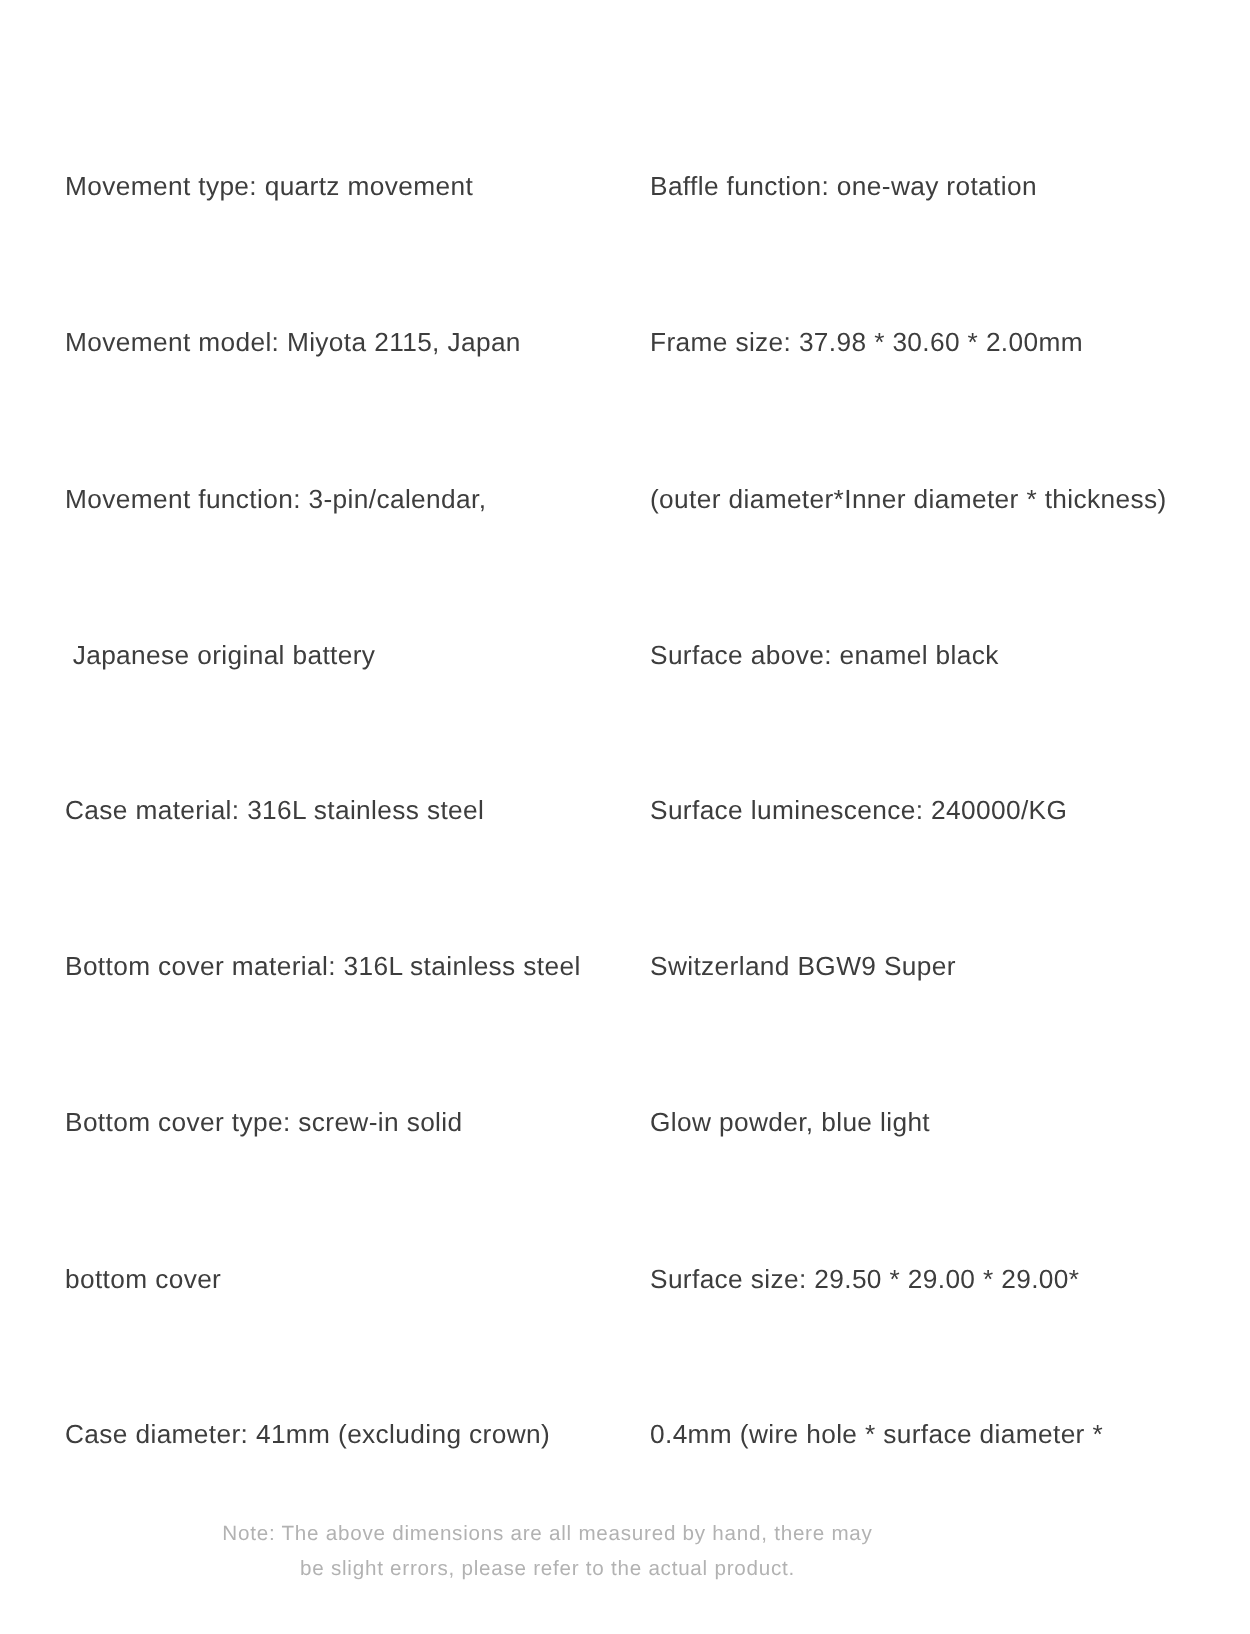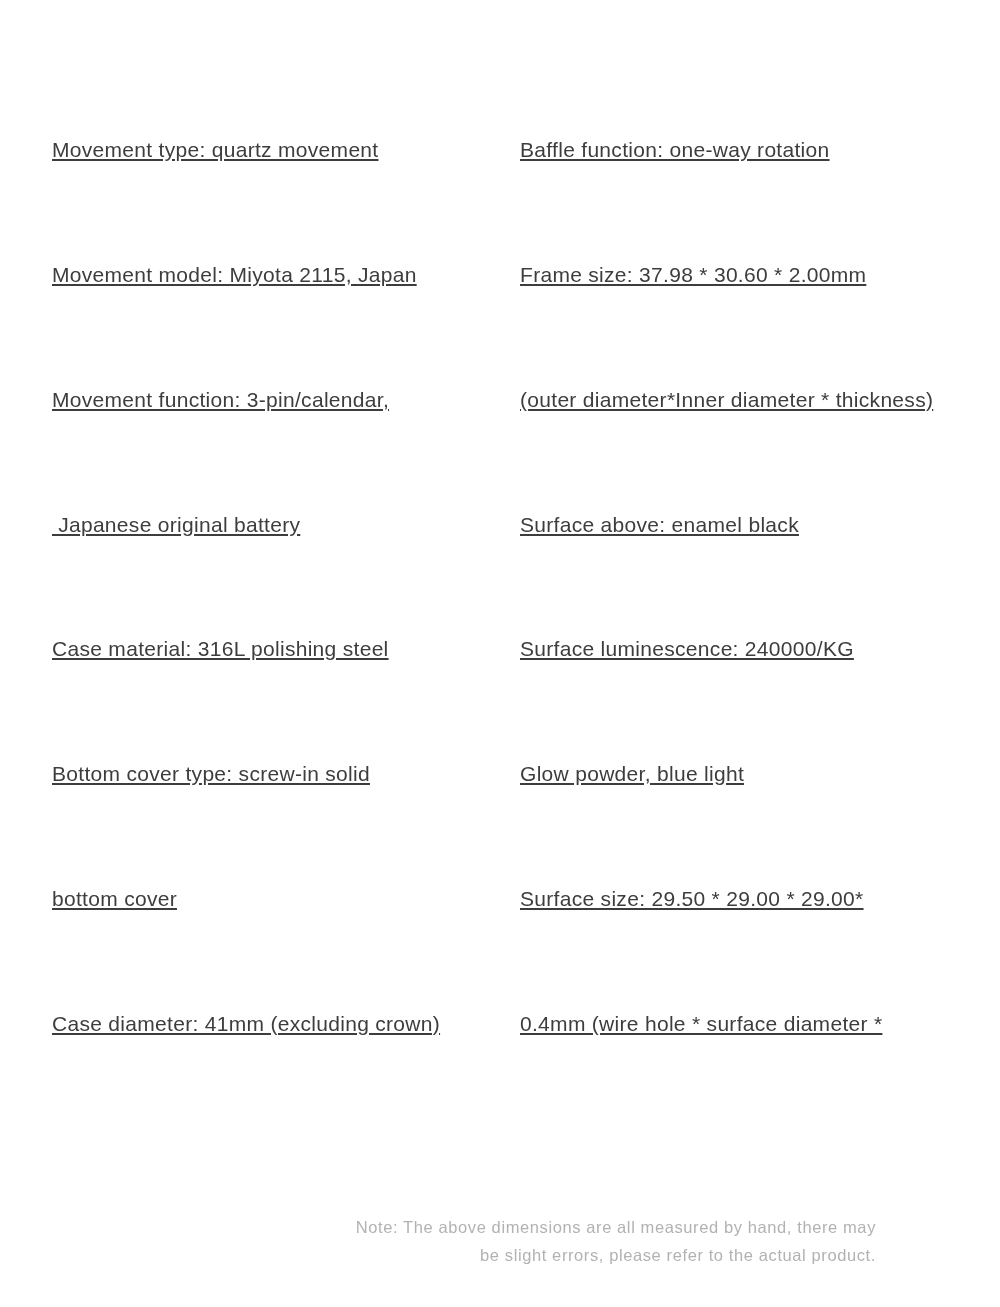--- a/index.html
+++ b/index.html
@@ -19,42 +19,43 @@
     top: 46px;
     font-size: 21px;
     line-height: 41.6px;
     font-weight: 400;
     color: #3d3d3d;
     letter-spacing: 0.3px;
     white-space: pre;
   }
   .spec-col-left  { left: 52px; }
   .spec-col-right { left: 520px; }
-  .spec-line { height: 41.6px; text-decoration: underline; }
+  .spec-line { height: 41.6px; }
   .note-block {
     position: absolute;
     top: 1213px;
     left: 0;
     width: 876px;
-    text-align: right;
+    text-align: center;
     font-size: 16.5px;
     line-height: 28px;
     color: #b2b2b2;
     letter-spacing: 0.6px;
   }
 </style>
 </head>
 <body>
 
 <div class="spec-col spec-col-left">
   <div class="spec-line">Movement type: quartz movement</div>
   <div class="spec-line">Movement model: Miyota 2115, Japan</div>
   <div class="spec-line">Movement function: 3-pin/calendar,</div>
   <div class="spec-line"> Japanese original battery</div>
-  <div class="spec-line">Case material: 316L polishing steel</div>
+  <div class="spec-line">Case material: 316L stainless steel</div>
+  <div class="spec-line">Bottom cover material: 316L stainless steel</div>
   <div class="spec-line">Bottom cover type: screw-in solid</div>
   <div class="spec-line">bottom cover</div>
   <div class="spec-line">Case diameter: 41mm (excluding crown)</div>
   
   
   
   
   
   
   
@@ -69,20 +70,21 @@
   
   
 </div>
 
 <div class="spec-col spec-col-right">
   <div class="spec-line">Baffle function: one-way rotation</div>
   <div class="spec-line">Frame size: 37.98 * 30.60 * 2.00mm</div>
   <div class="spec-line">(outer diameter*Inner diameter * thickness)</div>
   <div class="spec-line">Surface above: enamel black</div>
   <div class="spec-line">Surface luminescence: 240000/KG</div>
+  <div class="spec-line">Switzerland BGW9 Super</div>
   <div class="spec-line">Glow powder, blue light</div>
   <div class="spec-line">Surface size: 29.50 * 29.00 * 29.00*</div>
   <div class="spec-line">0.4mm (wire hole * surface diameter *</div>
   
   
   
   
   
   
   

